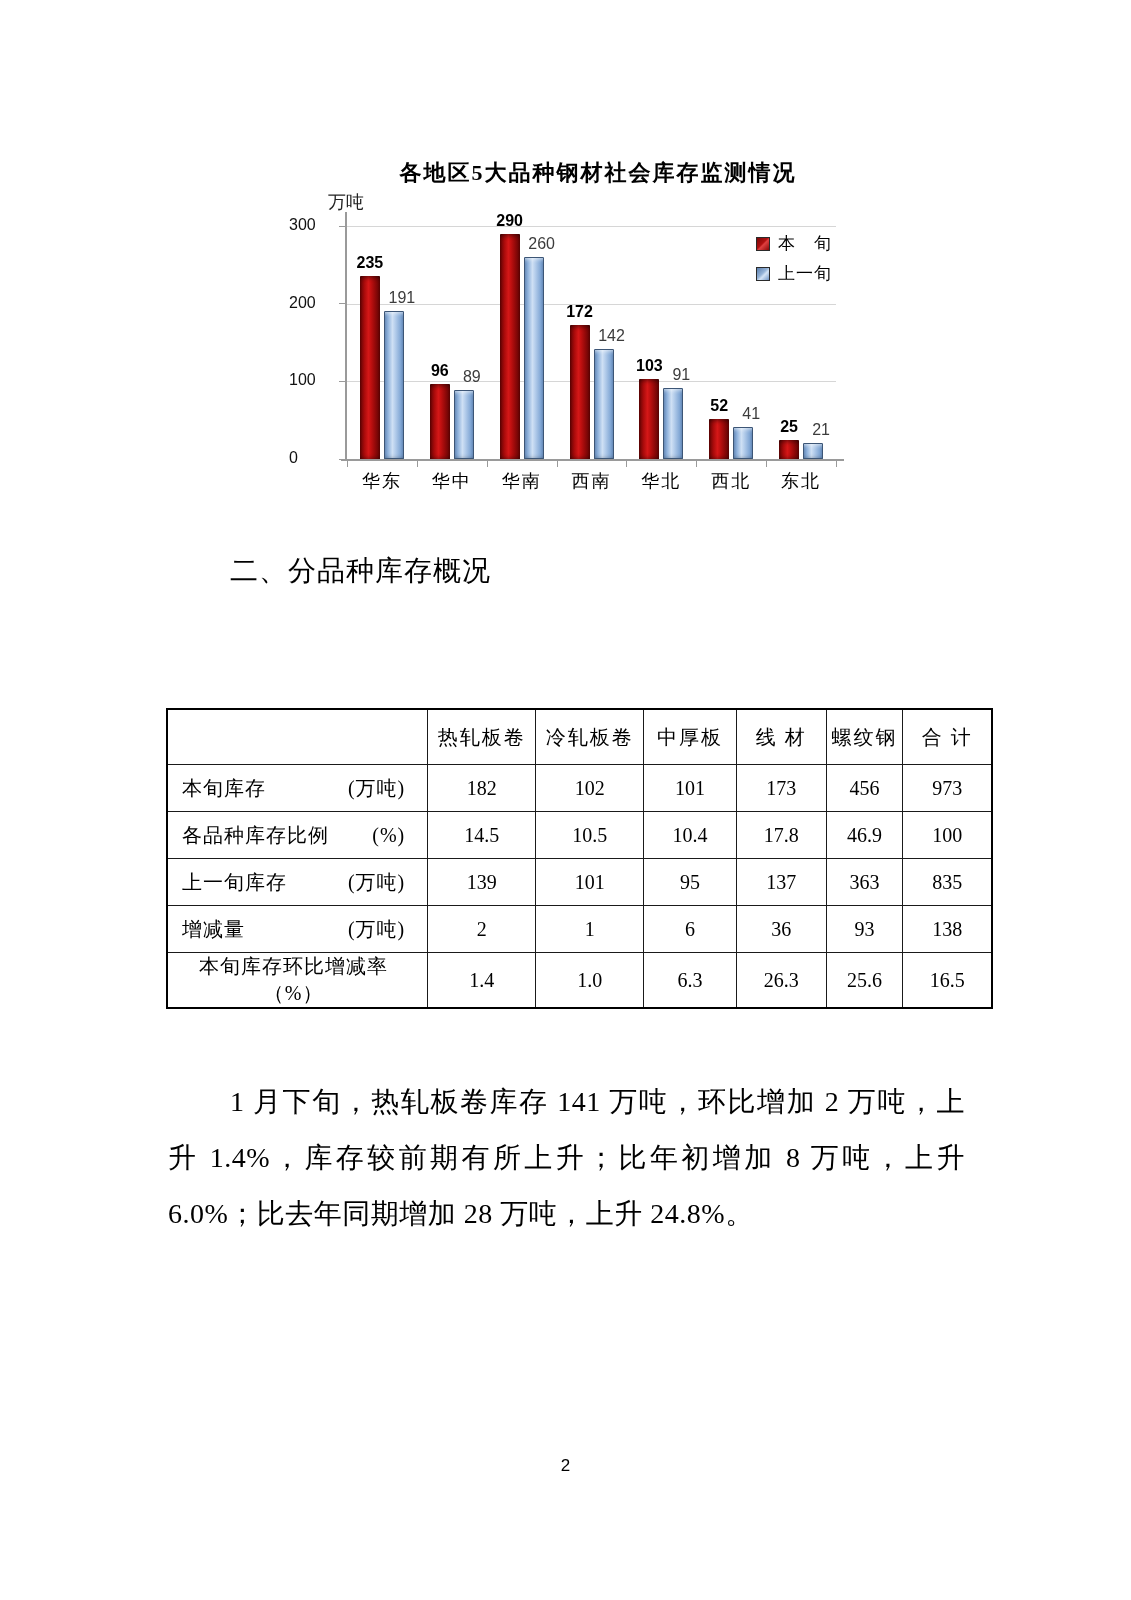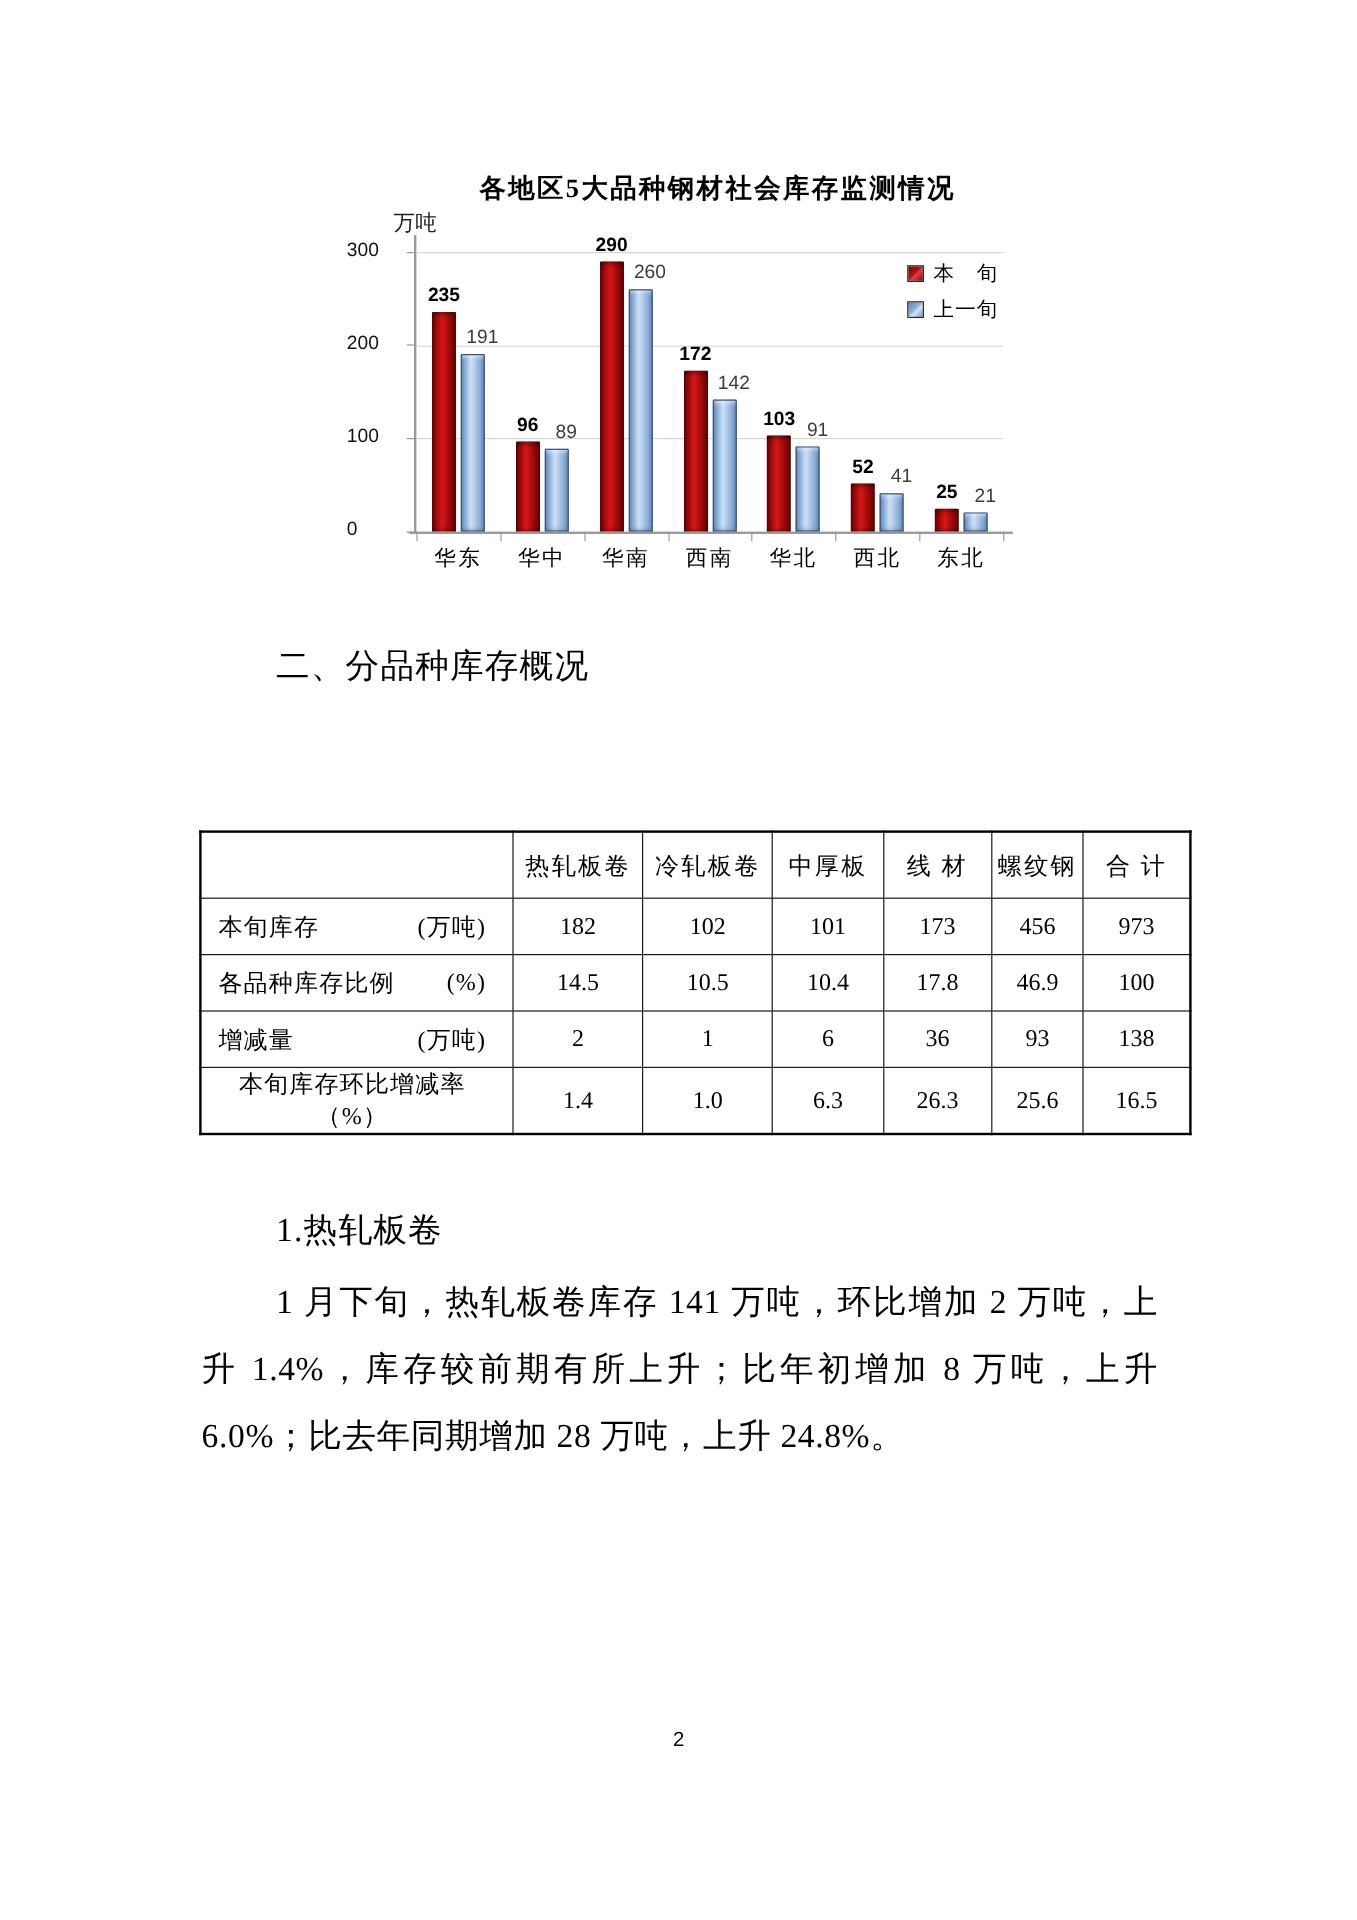--- a/index.html
+++ b/index.html
@@ -1,20 +1,20 @@
 <!DOCTYPE html>
 <html><head>
 <meta charset="utf-8">
 <style>
   html,body{margin:0;padding:0;}
   body{
     width:1131px;height:1600px;background:#ffffff;position:relative;
     font-family:"Liberation Serif","DejaVu Serif",serif;color:#000;
   }
-  .page{position:absolute;inset:0;overflow:hidden;}
+  .page{position:absolute;inset:0;overflow:hidden;margin-top:16px;}
 
   
   .chart-block{position:absolute;left:318px;top:140px;width:560px;height:345px;}
   .chart-title{position:absolute;left:0;top:2px;width:100%;text-align:center;
     font-size:22px;font-weight:bold;letter-spacing:2px;}
   .chart-unit{position:absolute;left:10px;top:34px;font-size:18px;color:#222;}
   .plot{position:absolute;left:29px;top:70px;width:489px;height:233px;}
   .y-axis-line{position:absolute;left:-2px;top:-14px;width:2px;height:249px;background:#9a9a9a;}
   .x-axis-line{position:absolute;left:-6px;bottom:-2px;width:calc(100% + 14px);height:2px;background:#9a9a9a;}
   .gridline{position:absolute;left:0;width:100%;height:1px;background:#d6d6d6;}
@@ -183,20 +183,34 @@
           <td>14.5</td>
           <td>10.5</td>
           <td>10.4</td>
           <td>17.8</td>
           <td>46.9</td>
           <td>100</td>
         </tr>
         <tr>
           <td class="rowhead">
             <div class="rowhead-inner">
+              <span>上一旬库存</span>
+              <span>(万吨)</span>
+            </div>
+          </td>
+          <td>139</td>
+          <td>101</td>
+          <td>95</td>
+          <td>137</td>
+          <td>363</td>
+          <td>835</td>
+        </tr>
+        <tr>
+          <td class="rowhead">
+            <div class="rowhead-inner">
               <span>增减量</span>
               <span>(万吨)</span>
             </div>
           </td>
           <td>2</td>
           <td>1</td>
           <td>6</td>
           <td>36</td>
           <td>93</td>
           <td>138</td>
@@ -210,17 +224,16 @@
           <td>1.4</td>
           <td>1.0</td>
           <td>6.3</td>
           <td>26.3</td>
           <td>25.6</td>
           <td>16.5</td>
         </tr>
       </tbody>
   </table>
 
-  <div class="h-section indent" style="top:1006px;">1.热轧板卷</div>
   <div class="para" style="top:1058px;">1 月下旬，热轧板卷库存 141 万吨，环比增加 2 万吨，上升 1.4%，库存较前期有所上升；比年初增加 8 万吨，上升 6.0%；比去年同期增加 28 万吨，上升 24.8%。</div>
 
   <div class="page-number">2</div>
 </div>
 
 </body></html>

